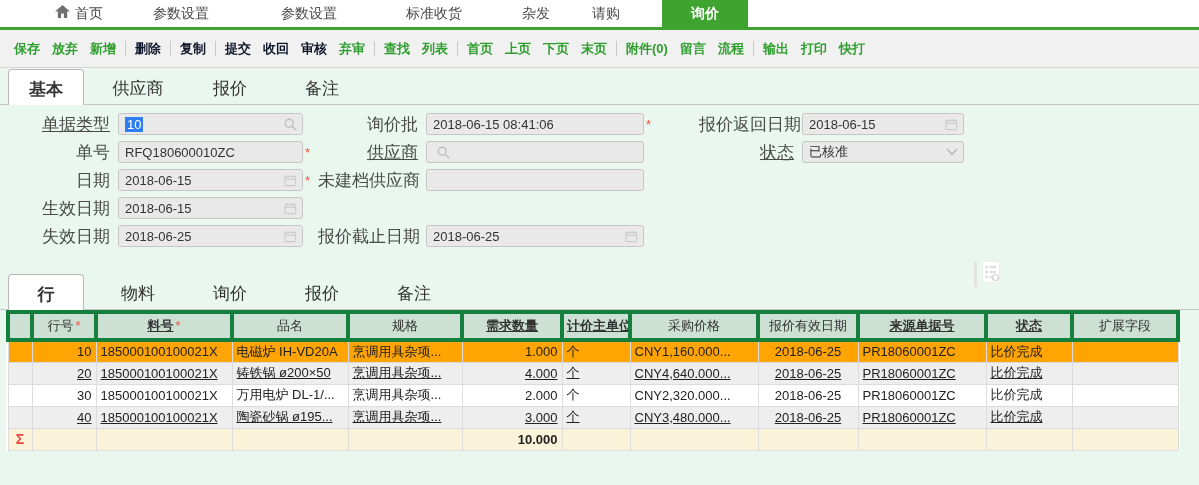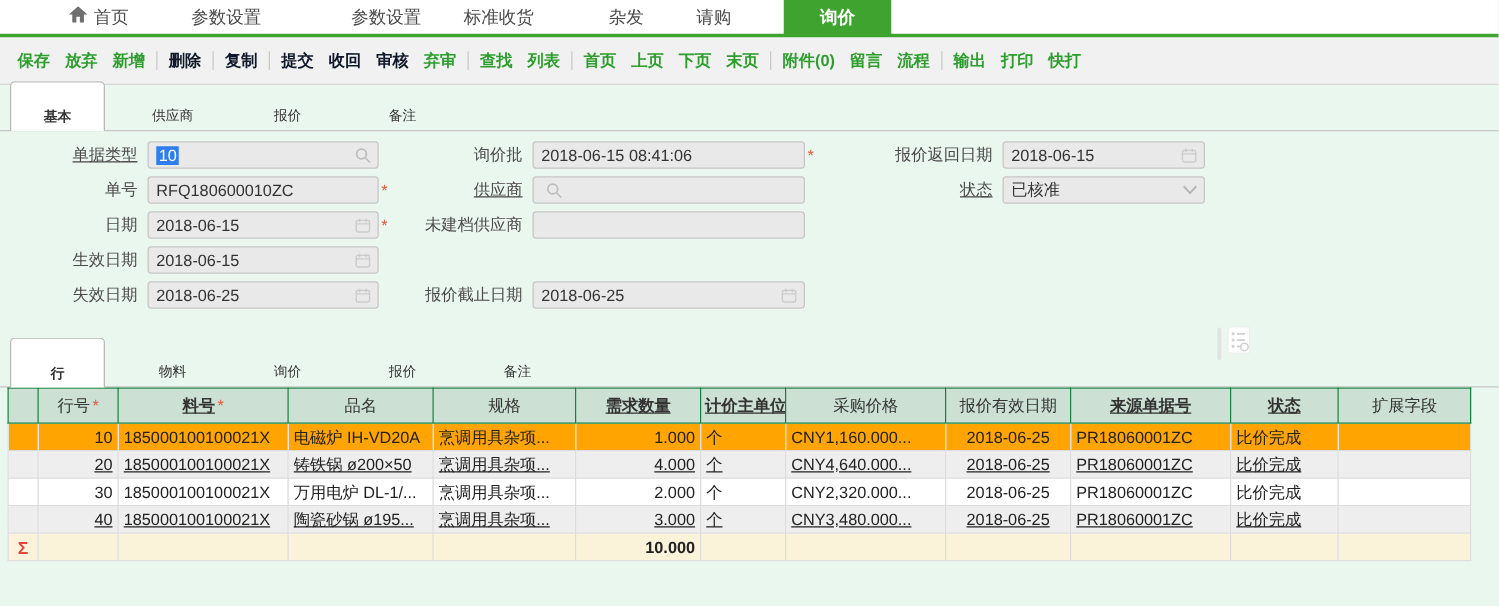--- a/index.html
+++ b/index.html
@@ -5,67 +5,67 @@
   * { box-sizing: border-box; margin: 0; padding: 0; }
   html,body { width:1199px; height:485px; overflow:hidden;
     font-family:"Liberation Sans","DejaVu Sans",sans-serif; background:#e9f7ef; }
 
   
   .navbar { height:30px; background:#fff; border-bottom:3px solid #3ea42f;
     display:flex; align-items:center; }
   .nav-item { font-size:14px; color:#4a4a4a; display:flex; align-items:center;
     gap:5px; cursor:pointer; white-space:nowrap; }
   .nav-item.m1{margin-left:55px}.nav-item.m2{margin-left:50px}
-  .nav-item.m3{margin-left:72px}.nav-item.m4{margin-left:34px}
+  .nav-item.m3{margin-left:72px}.nav-item.m4{margin-left:69px}
   .nav-item.m5{margin-left:60px}.nav-item.m6{margin-left:42px}
   .nav-item.active { margin-left:42px; width:86px; height:30px; background:#3ea42f;
     color:#fff; font-weight:bold; justify-content:center; }
 
   
   .toolbar { height:38px; background:#f1f1f1; border-bottom:1px solid #d7d7d7;
     display:flex; align-items:center; padding-left:8px; }
   .tb-btn { font-size:13px; font-weight:bold; color:#2d9e2d; padding:0 6px;
     white-space:nowrap; cursor:pointer; }
   .tb-btn.disabled { color:#0f172a; cursor:default; }
   .tb-sep { width:1px; height:15px; background:#c9c9c9; margin:0 3px; flex:none; }
 
   
   .tabs { display:flex; align-items:flex-end; border-bottom:1px solid #c6c6c6;
     padding-left:8px; height:23px; }
-  .tab { width:76px; text-align:center; font-size:11px; color:#333;
-    padding:20px 0 4px; cursor:pointer; white-space:nowrap; }
+  .tab { width:76px; text-align:center; font-size:17px; color:#333;
+    padding:8px 0 4px; cursor:pointer; white-space:nowrap; }
   .tab.inactive { margin-left:16px; }
   .tab.active { background:#fff; border:1px solid #b9b9b9; border-bottom:none;
     border-radius:4px 4px 0 0; margin-bottom:-1px; font-weight:bold; }
 
   
   .form { margin-top:8px; position:relative; }
   .form-row { display:flex; align-items:center; height:22px; margin-bottom:6px; }
   .fcell { display:flex; align-items:center; flex:none; }
-  .lbl { font-size:13px; color:#4a4a4a; text-align:right; white-space:nowrap; flex:none; }
+  .lbl { font-size:17px; color:#4a4a4a; text-align:right; white-space:nowrap; flex:none; }
   .lbl.link { text-decoration:underline; cursor:pointer; }
   .c1 .lbl{width:110px} .c2 .lbl{width:100px;margin-left:5px} .c3 .lbl{width:95px;margin-left:45px}
   .fld { height:22px; background:#e9e9e9; border:1px solid #c6c6c6; border-radius:3px;
     display:flex; align-items:center; padding:0 5px 0 6px; font-size:13px; color:#333;
     margin-left:8px; flex:none; overflow:hidden; }
   .c1 .fld{width:185px} .c2 .fld{width:218px} .c3 .fld{width:162px}
   .fld .val { white-space:nowrap; overflow:hidden; flex:1; }
   .fld .sel { background:#2e7ef0; color:#fff; padding:0 2px; flex:none; }
   .fld .ficon { flex:none; margin-left:4px; display:flex; align-items:center; }
   .req { width:8px; color:#e8573f; font-size:13px; margin-left:2px; flex:none; }
 
   
   .floater { position:absolute; left:974px; top:148px; display:flex; align-items:center; }
   .floater .bar { width:3px; height:26px; background:#e2e2e2; border-radius:2px; margin-right:5px; }
 
   
   .detail-tabs { margin-top:40px; }
   table.grid { border-collapse:collapse; table-layout:fixed; width:1170px;
     margin:0 0 0 6px; background:#fff; }
-  .grid th { background:#cce0d4; border:1px solid #15803d; height:28px;
+  .grid th { background:#cce0d4; border:4px solid #15803d; height:28px;
     font-size:13px; font-weight:normal; color:#333; white-space:nowrap;
     overflow:hidden; padding:0 3px; }
   .grid th .u { text-decoration:underline; cursor:pointer;font-weight:bold; }
   .grid td { border:1px solid #dcdcdc; height:22px; font-size:13px; color:#222;
     white-space:nowrap; overflow:hidden; padding:0 4px; }
   .grid tr.odd td { background:#fff; }
   .grid tr.even td { background:#eeeeee;text-decoration:underline; }
   .grid tr.sel td { background:#ffa400; }
   .grid td.gutter { background:#fff; padding:0; }
   .grid tr.sum-row td { background:#faf3da; }

